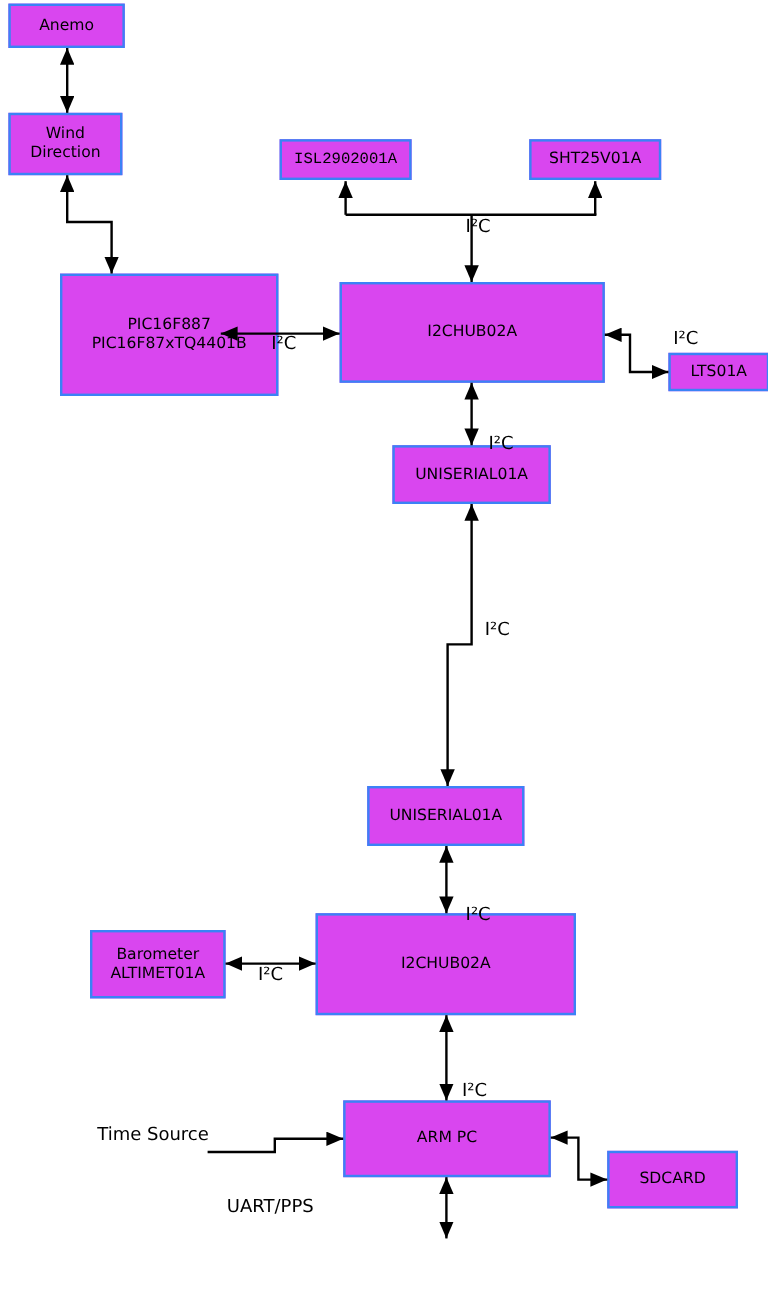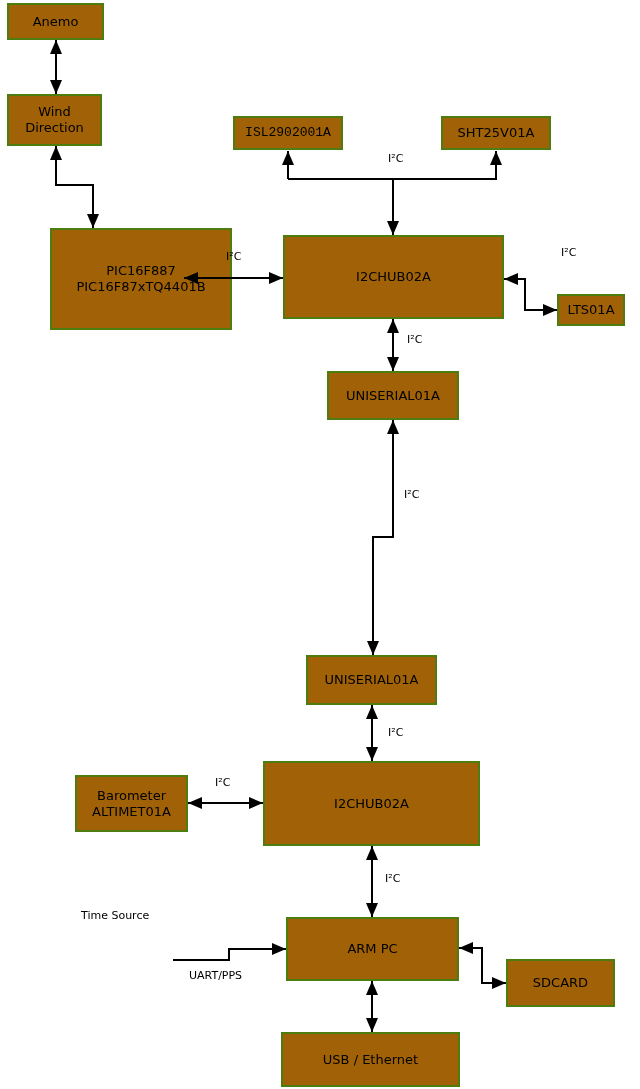--- a/index.html
+++ b/index.html
@@ -8,36 +8,37 @@
     width: 640px;
     height: 1089px;
     background: #ffffff;
     font-family: "DejaVu Sans", "Liberation Sans", sans-serif;
     color: #000000;
     overflow: hidden;
   }
   .node {
     position: absolute;
     box-sizing: border-box;
-    background: #a16207;
-    border: 2px solid #4d7c0f;
+    background: #d946ef;
+    border: 2px solid #3b82f6;
     display: flex;
     align-items: center;
     justify-content: center;
     text-align: center;
     font-size: 13px;
     line-height: 1.22;
     white-space: pre-line;
     z-index: 1;
   }
   .elabel {
     position: absolute;
-    font-size: 11px;
+    font-size: 15px;
     white-space: nowrap;
     z-index: 2;
+    margin-top: 27px;
   }
   svg.wires {
     position: absolute;
     left: 0; top: 0;
     z-index: 3;
     pointer-events: none;
   }
   .edge { fill: none; stroke: #000000; stroke-width: 2; }
   .edge.both { marker-start: url(#arr); marker-end: url(#arr); }
   .edge.end  { marker-end: url(#arr); }
@@ -48,29 +49,28 @@
 <div id="canvas">
 
   <div class="node" style="left:7px;   top:3px;    width:97px;  height:37px;">Anemo</div>
   <div class="node" style="left:7px;   top:94px;   width:95px;  height:52px;">Wind
 Direction</div>
   <div class="node" style="left:2px;   top:228px;  width:182px; height:102px;margin-left:48px;">PIC16F887
 PIC16F87xTQ4401B</div>
   <div class="node" style="left:233px; top:116px;  width:110px; height:34px;font-family:Liberation Mono, monospace;">ISL2902001A</div>
   <div class="node" style="left:441px; top:116px;  width:110px; height:34px;">SHT25V01A</div>
   <div class="node" style="left:283px; top:235px;  width:221px; height:84px;">I2CHUB02A</div>
-  <div class="node" style="left:557px; top:294px;  width:68px;  height:32px;">LTS01A</div>
+  <div class="node" style="left:557px; top:294px;  width:84px;  height:32px;">LTS01A</div>
   <div class="node" style="left:327px; top:371px;  width:132px; height:49px;">UNISERIAL01A</div>
   <div class="node" style="left:306px; top:655px;  width:131px; height:50px;">UNISERIAL01A</div>
   <div class="node" style="left:263px; top:761px;  width:217px; height:85px;">I2CHUB02A</div>
   <div class="node" style="left:75px;  top:775px;  width:113px; height:57px;">Barometer
 ALTIMET01A</div>
   <div class="node" style="left:286px; top:917px;  width:173px; height:64px;">ARM PC</div>
   <div class="node" style="left:506px; top:959px;  width:109px; height:48px;">SDCARD</div>
-  <div class="node" style="left:281px; top:1032px; width:179px; height:55px;">USB / Ethernet</div>
 
   <div class="elabel" style="left:226px; top:250px;">I²C</div>
   <div class="elabel" style="left:388px; top:152px;">I²C</div>
   <div class="elabel" style="left:561px; top:246px;">I²C</div>
   <div class="elabel" style="left:407px; top:333px;">I²C</div>
   <div class="elabel" style="left:404px; top:488px;">I²C</div>
   <div class="elabel" style="left:388px; top:726px;">I²C</div>
   <div class="elabel" style="left:215px; top:776px;">I²C</div>
   <div class="elabel" style="left:385px; top:872px;">I²C</div>
   <div class="elabel" style="left:81px;  top:909px;">Time Source</div>

